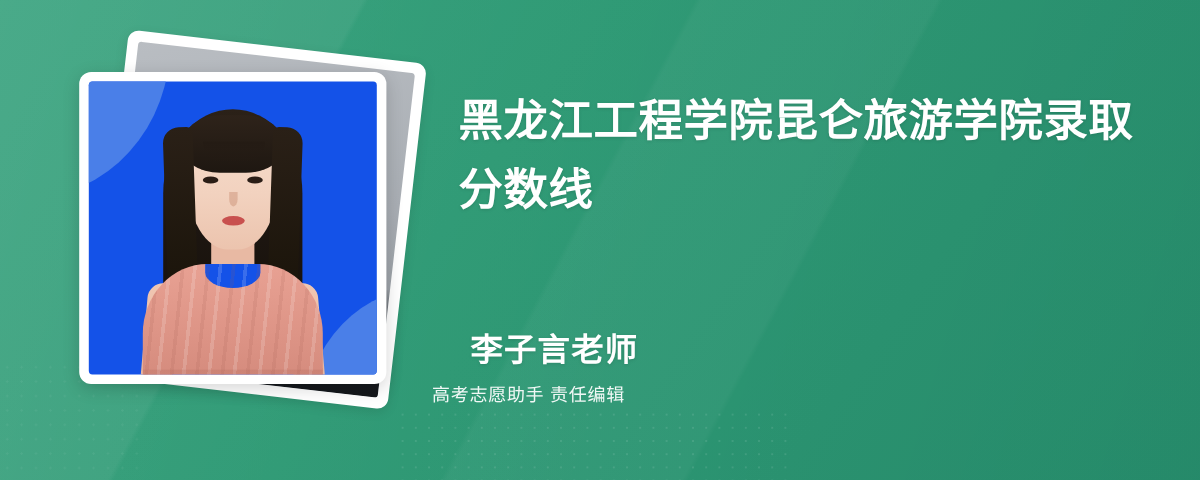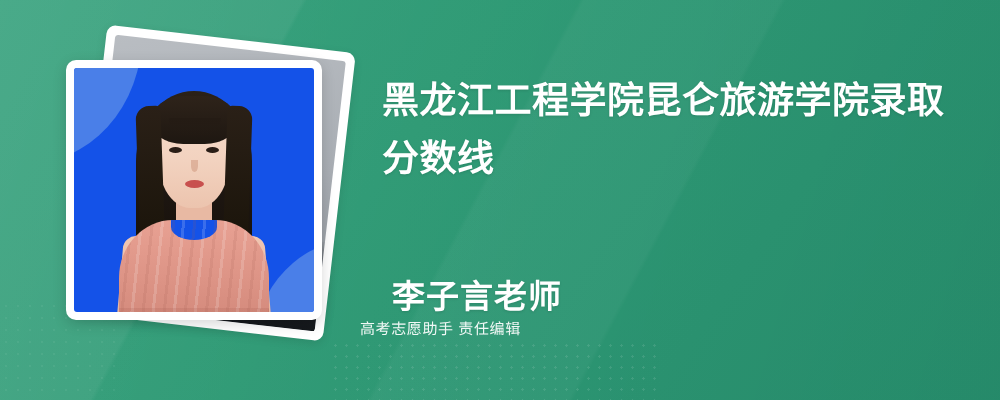--- a/index.html
+++ b/index.html
@@ -171,21 +171,21 @@
   
   .text-col{position:absolute;left:358px;top:0;width:630px;height:400px;}
   .title{
     position:absolute;left:24px;top:72px;width:596px;
     color:#ffffff;font-size:37px;font-weight:bold;line-height:58px;
     letter-spacing:.5px;
     text-shadow:0 1px 3px rgba(0,0,0,.13);
   }
   .author{
     position:absolute;left:34px;top:270px;
-    color:#ffffff;font-size:33px;font-weight:bold;letter-spacing:1px;
+    color:#ffffff;font-size:27px;font-weight:bold;letter-spacing:1px;
     text-shadow:0 1px 3px rgba(0,0,0,.13);
   }
   .role{
     position:absolute;left:2px;top:317px;
     color:rgba(255,255,255,.93);font-size:15px;font-weight:normal;letter-spacing:.6px;
   }
 </style>
 </head>
 <body>
 

